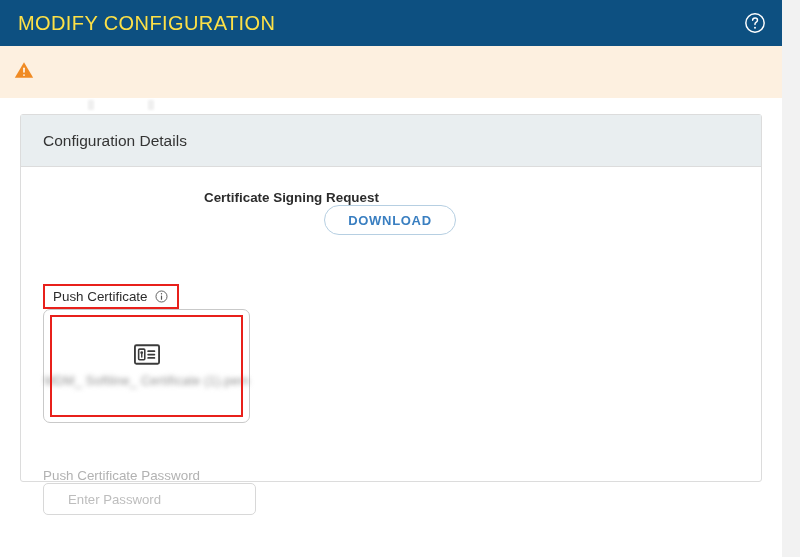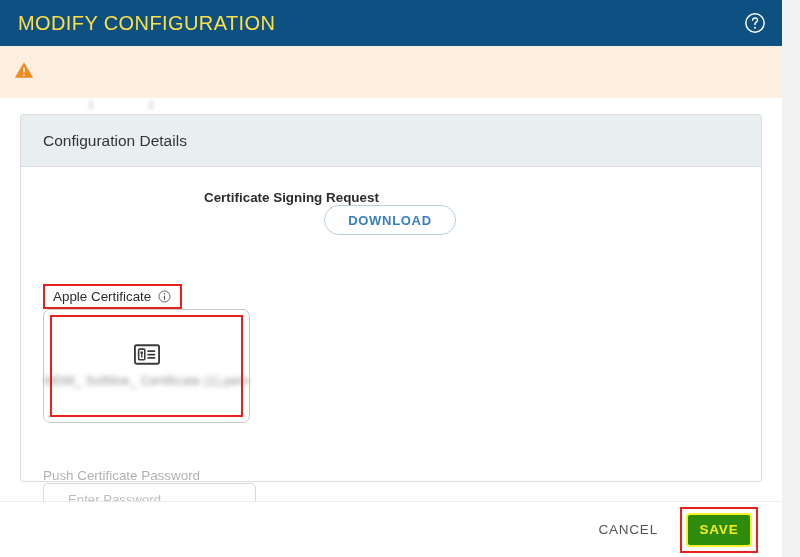--- a/index.html
+++ b/index.html
@@ -345,21 +345,21 @@
             <div class="row-field">
               <button class="btn-download">DOWNLOAD</button>
             </div>
           </div>
 
           <div class="spacer-pc"></div>
 
           <div class="row">
             <div class="row-label">
               <span class="annot-label">
-                <span>Apple Certificate</span>
+                <span>Push Certificate</span>
                 <span>
                   <svg class="info-icon" viewBox="0 0 24 24" fill="none" aria-hidden="true">
                     <circle cx="12" cy="12" r="10.2" stroke="#555555" stroke-width="1.7"></circle>
                     <circle cx="12" cy="7" r="1.3" fill="#555555"></circle>
                     <rect x="10.9" y="10" width="2.2" height="8" rx="1.1" fill="#555555"></rect>
                   </svg>
                 </span>
               </span>
             </div>
             <div class="row-field">
@@ -390,21 +390,15 @@
             </div>
           </div>
 
           <div class="spacer-pwd"></div>
 
 
         </div>
       </div>
     </div>
 
-    <div class="footer">
-      <button class="btn-cancel">CANCEL</button>
-      <div class="save-wrap">
-        <button class="btn-save">SAVE</button>
-      </div>
-    </div>
 
   </div>
 </div>
 
 </body></html>

